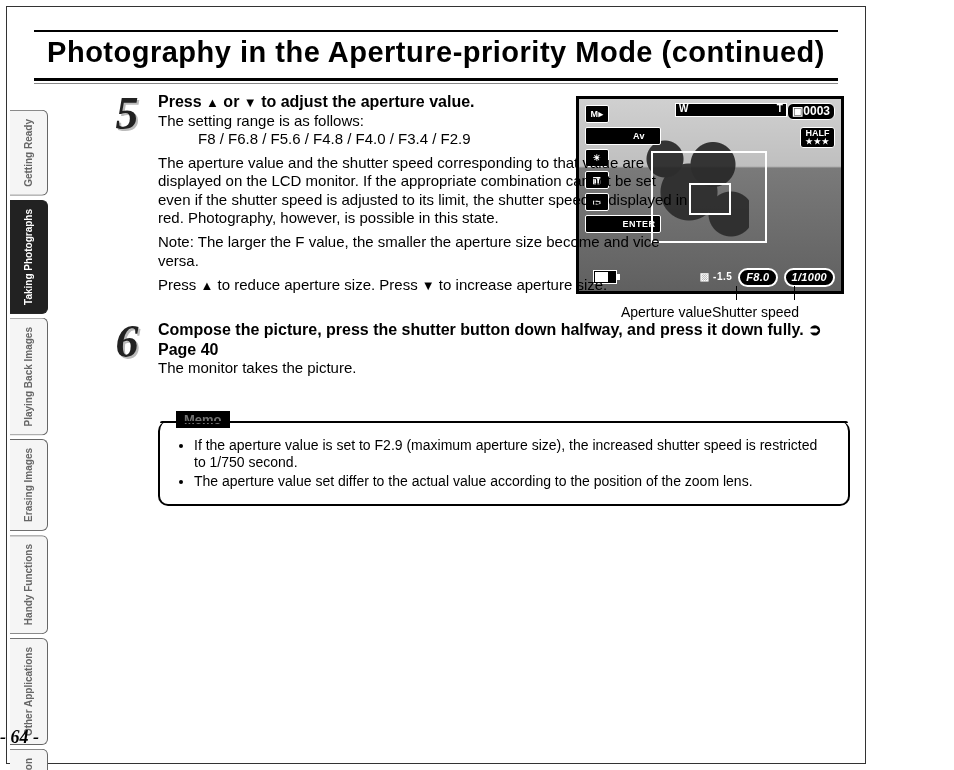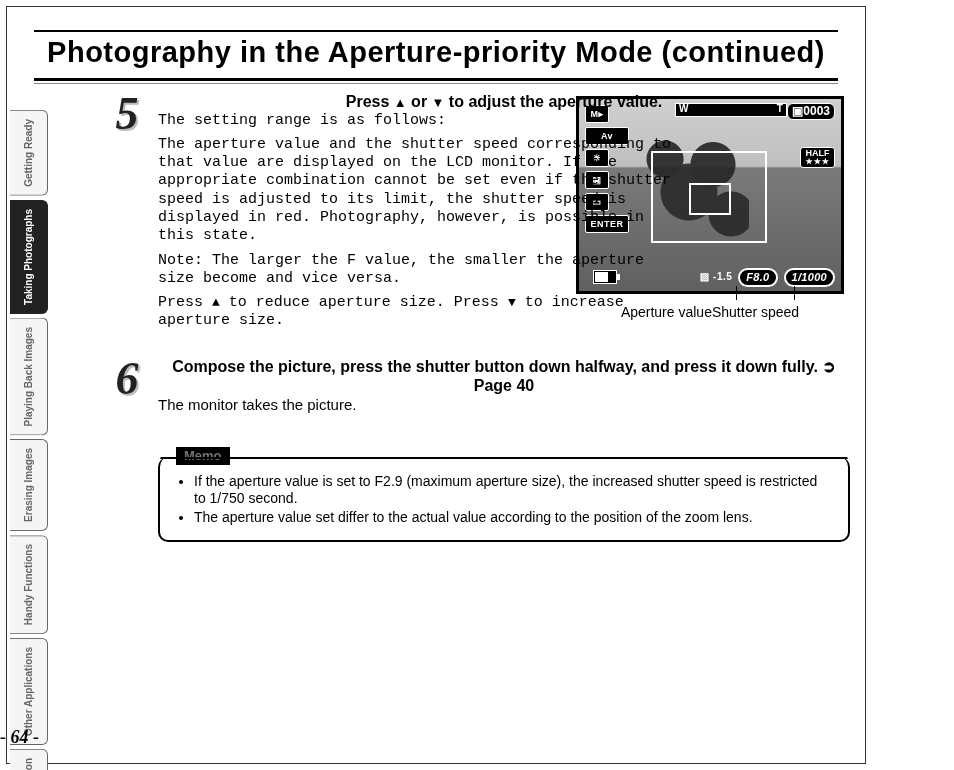--- a/index.html
+++ b/index.html
@@ -109,21 +109,20 @@
     text-shadow: 2px 2px 0 #bbb;
     width: 46px;
     text-align: center;
   }
   .step-body {
     margin-left: 48px;
   }
   .step-head {
     font-weight: bold;
     font-size: 16px;
-    text-align: center;
   }
   .sub { font-size: 15px; }
   .indent { margin-left: 40px; }
 
   .arrow-up, .arrow-down, .arrow-left, .arrow-right {
     display:inline-block;
     vertical-align:middle;
     font-size:13px;
     line-height:1;
   }
@@ -160,39 +159,39 @@
     display:flex; flex-direction:column; gap:4px;
   }
   .lcd-badge{
     background:#000; color:#fff; font-size:9px; font-weight:bold;
     border:1px solid #fff; border-radius:2px; height:16px;
     display:flex;align-items:center;justify-content:center;
     letter-spacing:.5px;
     text-shadow:1px 1px 0 #000;
   }
   .lcd-badge.sq{width:22px;}
-  .lcd-badge.wide{width:42px;}
+  .lcd-badge.wide{width:42px;padding-left:32px;}
   .lcd-top-right{
     position:absolute; right:6px; top:4px;
     color:#fff; display:flex; gap:0; 
   }
   .zoom-bar{
     width:110px;height:12px;border:1px solid #fff;background:#000;
     position:relative;
   }
   .zoom-bar::before{content:"W";position:absolute;left:3px;top:-1px;font-size:10px;color:#fff;font-weight:bold;}
   .zoom-bar::after{content:"T";position:absolute;right:3px;top:-1px;font-size:10px;color:#fff;font-weight:bold;}
   .counter{
     font-size:12px;font-weight:bold;color:#fff;
     background:#000;border:1px solid #fff;padding:0 4px;border-radius:6px;
   }
   .half-badge{
     position:absolute;right:6px;top:28px;
     background:#000;border:1px solid #fff;border-radius:3px;padding:1px 4px;
-    color:#fff;font-size:9px;font-weight:bold;line-height:1;margin-top:20px;
+    color:#fff;font-size:9px;font-weight:bold;line-height:1;
   }
   .half-badge div{font-size:8px;letter-spacing:1px;}
   .af-bracket{
     position:absolute;border:2px solid #fff;
   }
   .af-big{left:72px;top:52px;width:112px;height:88px;}
   .af-small{left:110px;top:84px;width:38px;height:28px;}
   .lcd-bottom{
     position:absolute;left:8px;right:0;bottom:4px;
     display:flex;align-items:center;gap:6px;padding:0 6px;
@@ -248,21 +247,21 @@
     position:absolute;
     left:0;right:0;bottom:22px;
     text-align:left;
     font-family:"Times New Roman",serif;
     font-style:italic;
     font-weight:bold;
     font-size:18px;
   }
 
   p{margin:6px 0;}
-  .para-narrow{ max-width:530px;font-family:Liberation Mono, monospace; }
+  .para-narrow{ max-width:530px; }
 </style>
 </head>
 <body>
 <div class="page-root">
 
   <div class="frame-border"></div>
 
   <div class="title-rule-top"></div>
   <div class="title-wrap">
     <span class="page-title">Photography in the Aperture-priority Mode (continued)</span>
@@ -341,20 +340,21 @@
       </div>
     </div>
 
     <div class="step-block">
       <div class="step-num">5</div>
       <div class="step-body">
         <div class="step-head">
           <span>Press </span><span class="arrow-up">▲</span><span> or </span><span class="arrow-down">▼</span><span> to adjust the aperture value.</span>
         </div>
         <div class="sub para-narrow">The setting range is as follows:</div>
+        <div class="sub indent para-narrow">F8 / F6.8 / F5.6 / F4.8 / F4.0 / F3.4 / F2.9</div>
         <p class="para-narrow">The aperture value and the shutter speed corresponding to that value are displayed on the LCD monitor. If the appropriate combination cannot be set even if the shutter speed is adjusted to its limit, the shutter speed is displayed in red. Photography, however, is possible in this state.</p>
         <p class="para-narrow">Note: The larger the F value, the smaller the aperture size become and vice versa.</p>
         <p class="para-narrow">
           <span>Press </span><span class="arrow-up">▲</span><span> to reduce aperture size. Press </span><span class="arrow-down">▼</span><span> to increase aperture size.</span>
         </p>
       </div>
     </div>
 
     <div class="step-block" style="margin-top:26px;">
       <div class="step-num">6</div>

